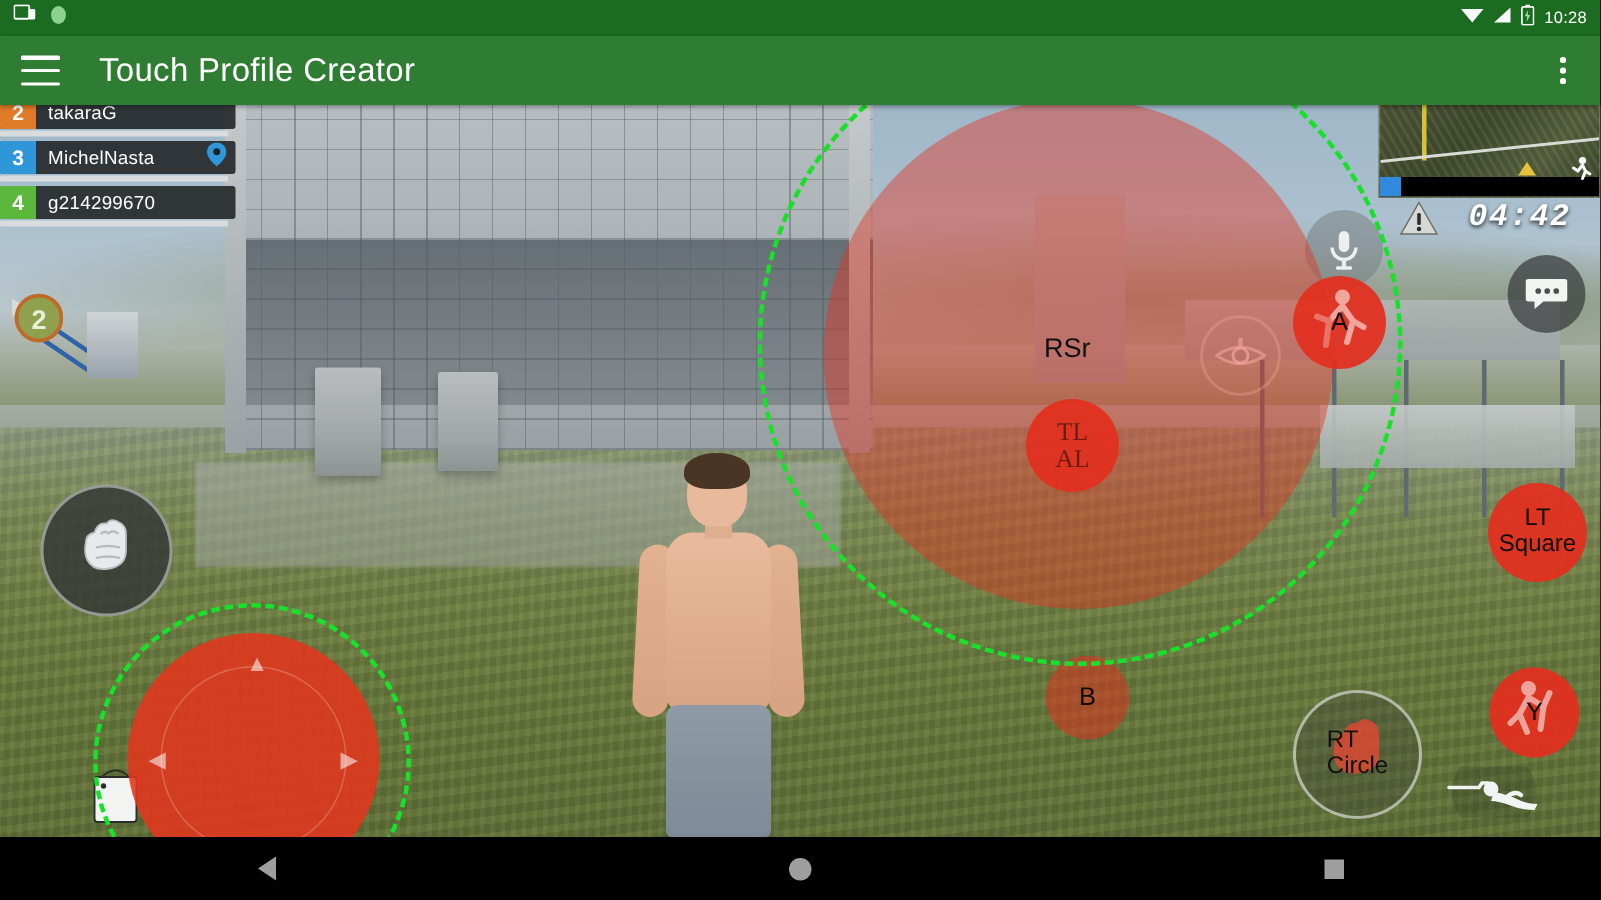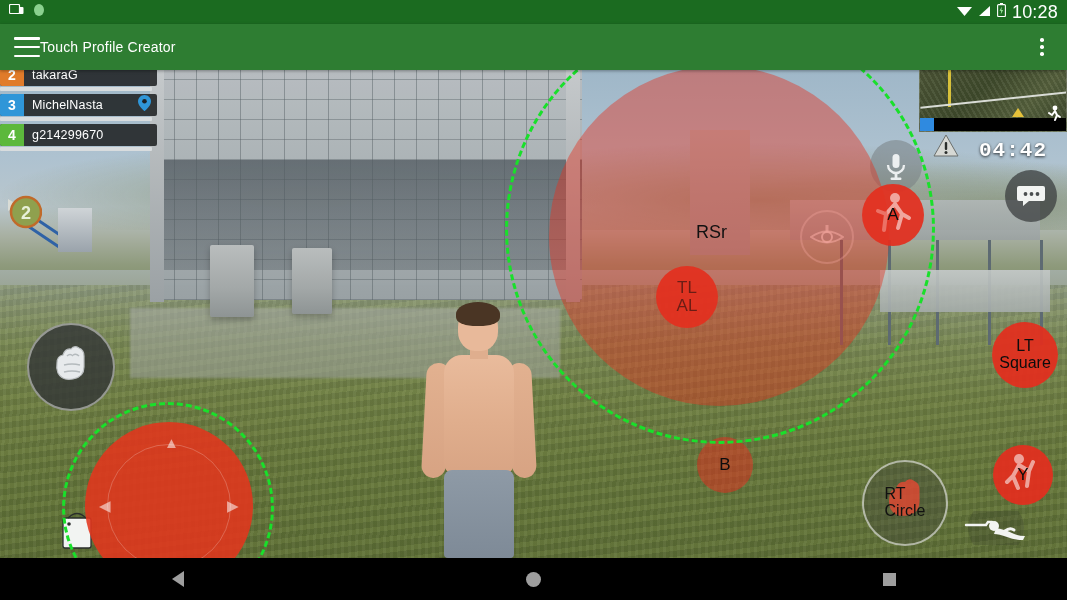--- a/index.html
+++ b/index.html
@@ -14,36 +14,36 @@
   
   .statusbar {
     position: absolute; top: 0; left: 0; width: 1067px; height: 24px;
     background: #1b6b20;
     display: flex; align-items: center; justify-content: space-between;
     padding: 0 9px;
     z-index: 60;
   }
   .sb-left { display: flex; align-items: center; gap: 9px; }
   .sb-right { display: flex; align-items: center; gap: 6px; }
-  .sb-time { color: #fff; font-size: 18px; letter-spacing: .2px; }
+  .sb-time { color: #fff; font-size: 11px; letter-spacing: .2px; }
 
   
   .appbar {
     position: absolute; top: 24px; left: 0; width: 1067px; height: 46px;
     background: #2e7d32;
     display: flex; align-items: center;
     padding: 0 14px;
     z-index: 60;
     box-shadow: 0 1px 3px rgba(0,0,0,.35);
   }
   .hamburger { width: 26px; height: 20px; display:flex; flex-direction:column;
     justify-content: space-between; cursor: pointer; }
   .hamburger span { display:block; height: 2.5px; background: #fff; border-radius: 1px;}
   .appbar-title {
-    color: #fff; font-size: 14px; font-weight: 400;
+    color: #fff; font-size: 22px; margin-left: 26px; font-weight: 400;
     letter-spacing: .2px; white-space: nowrap;
   }
   .kebab { margin-left: auto; width: 22px; height: 22px;
     display:flex; flex-direction:column; align-items:center; justify-content: center; gap:3.5px; cursor:pointer;}
   .kebab i { width: 3.5px; height: 3.5px; background:#fff; border-radius:50%; display:block;}
 
   
   .game {
     position: absolute; top: 70px; left: 0; width: 1067px; height: 488px;
     overflow: hidden;
@@ -174,21 +174,21 @@
   .mm-road { position:absolute; left:0; top:32px; width:148px; height:2px;
     background:#d9dcd6; transform: rotate(-6deg); }
   .mm-yellow { position:absolute; left:28px; top:0; width:3px; height:40px; background:#d8c13a;}
   .mm-bar { position:absolute; left:0; bottom:0; width:148px; height:13px; background:#000;}
   .mm-bar-blue { position:absolute; left:0; bottom:0; width:14px; height:13px; background:#2f8ae0;}
   .mm-runner { position:absolute; right:4px; bottom:4px; }
   .mm-tri { position:absolute; left:92px; bottom:14px; width:0;height:0;
     border-left:6px solid transparent;border-right:6px solid transparent;border-bottom:9px solid #e6c23a;}
 
   
-  .timerbox { position:absolute; right:20px; top:64px; display:flex; align-items:flex-end; gap:20px; z-index:20;}
+  .timerbox { position:absolute; right:20px; top:64px; display:flex; align-items:flex-start; gap:20px; z-index:20;font-style:italic;}
   .timer-txt { color:#fff; font-size:21px; font-weight:bold; letter-spacing:1px;
     font-family:"Liberation Mono", monospace; text-shadow: 0 1px 3px rgba(0,0,0,.8);}
 
   
   .chatbtn {
     position:absolute; right:10px; top:100px; width:52px; height:52px; border-radius:50%;
     background: rgba(55,58,60,.72); display:flex; align-items:center; justify-content:center; z-index:20;
   }
 
   
@@ -482,21 +482,21 @@
     </div>
 
     <div class="overlay">
 
       <div class="dash-circle" style="left:505px;top:-56px;width:430px;height:430px;"></div>
       <div class="dash-circle" style="left:62px;top:332px;width:212px;height:212px;"></div>
 
       <div class="aim-region"></div>
       <div class="aim-label">RSr</div>
 
-      <div class="ctl solid" style="left:656px;top:196px;width:62px;height:62px;">TL
+      <div class="ctl solid" style="left:684px;top:196px;width:62px;height:62px;font-family:Liberation Serif, serif;">TL
 AL</div>
 
       <div class="ctl solid" style="left:862px;top:114px;width:62px;height:62px;">
         <svg style="position:absolute;left:10px;top:8px;opacity:.55" width="42" height="46" viewBox="0 0 42 46">
           <circle cx="23" cy="6" r="5" fill="#fff"></circle>
           <path d="M23 12 L14 22 L6 19 M23 12 L30 22 L26 36 M30 22 L37 26 M14 22 L12 38" stroke="#fff" stroke-width="4" fill="none" stroke-linecap="round"></path>
         </svg>
         <span style="position:relative;z-index:2">A</span>
       </div>
 

